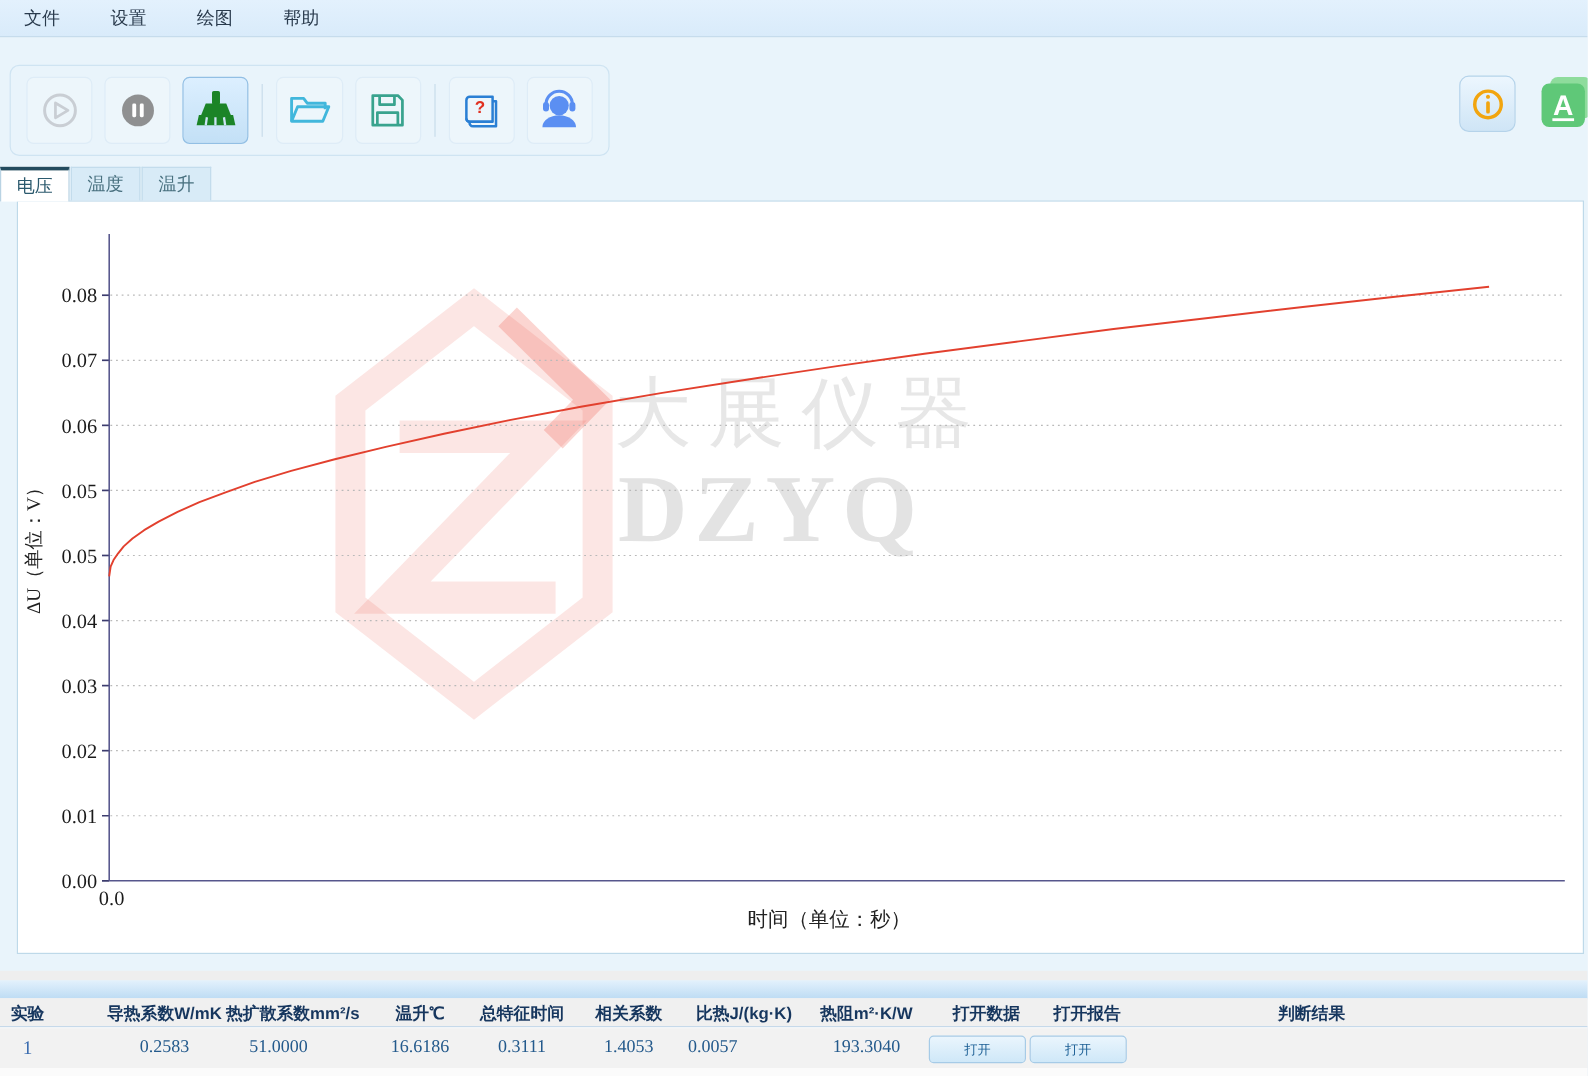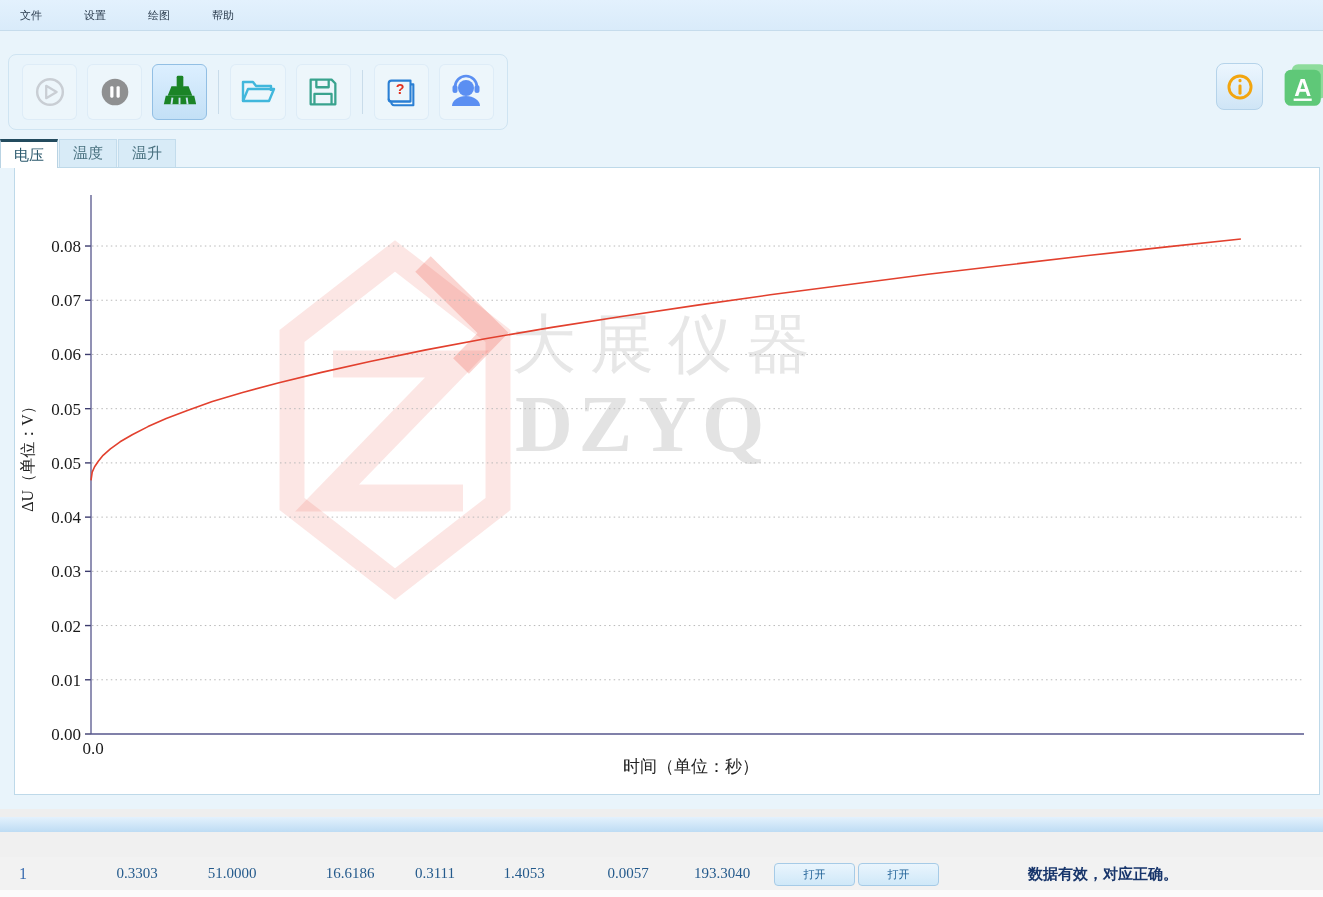--- a/index.html
+++ b/index.html
@@ -3,21 +3,21 @@
 <meta charset="utf-8">
 <style>
   * { margin:0; padding:0; box-sizing:border-box; }
   html,body { width:1323px; height:897px; overflow:hidden;
     font-family:"Liberation Sans",sans-serif; background:#e9f4fb; position:relative; }
 
   
   .menu-bar { position:absolute; top:0; left:0; width:1323px; height:31px;
     background:linear-gradient(#e3f1fd,#d9ebfa); border-bottom:1px solid #c6dcec;
     display:flex; align-items:center; padding-left:8px; }
-  .menu-item { font-size:11px; color:#2a3b4d; padding:0 12px; margin-right:18px; cursor:default; }
+  .menu-item { font-size:15px; color:#2a3b4d; padding:0 12px; margin-right:18px; cursor:default; }
 
   
   .toolbar-panel { position:absolute; top:54px; left:8px; width:500px; height:76px;
     border:1px solid #cfe4f2; border-radius:8px; display:flex; align-items:center; padding:0 8px; }
   .tool-btn { width:56px; height:56px; border-radius:6px; margin:0 5px;
     display:flex; align-items:center; justify-content:center;
     border:1px solid rgba(210,228,242,.55); background:rgba(255,255,255,.18); }
   .tool-btn.highlight { background:linear-gradient(#dcefff,#c3e0f6); border:1px solid #92bfe4; }
   .tool-sep { width:1px; height:44px; background:#c9dcea; margin:0 6px; }
   .right-btn { position:absolute; width:47px; height:47px; border-radius:8px;
@@ -206,27 +206,39 @@
       <text x="676" y="604" text-anchor="middle" font-size="17" fill="#222222">时间（单位：秒）</text>
       <text x="18" y="287" text-anchor="middle" font-size="16" fill="#222222" transform="rotate(-90 18 287)">ΔU（单位：V）</text>
       <polyline points="76.0,312.3 77.2,304.1 79.6,298.7 83.3,293.3 88.1,287.3 95.4,280.8 105.1,273.8 117.2,266.7 133.0,258.6 151.2,250.4 173.0,242.3 197.3,233.6 227.6,224.4 264.0,214.7 306.5,204.4 355.0,193.5 409.6,182.1 470.2,170.7 536.9,159.4 609.7,148.0 682.5,137.1 755.3,126.8 834.1,116.5 913.0,106.2 991.8,97.0 1070.7,87.8 1149.5,79.1 1225.9,71.0" fill="none" stroke="#e2402e" stroke-width="1.6" stroke-linejoin="round"></polyline>
     </svg>
 </div>
 
 <div class="band-gray"></div>
 <div class="strip-gradient"></div>
 
 <div class="table-area">
+  <div class="thead">
+      <span class="th" style="left: 23px;">实验</span>
+      <span class="th" style="left: 137px;">导热系数W/mK</span>
+      <span class="th" style="left: 244px;">热扩散系数mm²/s</span>
+      <span class="th" style="left: 350px;">温升℃</span>
+      <span class="th" style="left: 435px;">总特征时间</span>
+      <span class="th" style="left: 524px;">相关系数</span>
+      <span class="th" style="left: 620px;">比热J/(kg·K)</span>
+      <span class="th" style="left: 722px;">热阻m²·K/W</span>
+      <span class="th" style="left: 822px;">打开数据</span>
+      <span class="th" style="left: 906px;">打开报告</span>
+      <span class="th" style="left: 1093px;">判断结果</span>
+    </div>
   <div class="trow">
       <span class="td exp-id" style="left: 23px;">1</span>
-      <span class="td" style="left: 137px;">0.3303</span>
+      <span class="td" style="left: 137px;">0.2583</span>
       <span class="td" style="left: 232px;">51.0000</span>
       <span class="td" style="left: 350px;">16.6186</span>
       <span class="td" style="left: 435px;">0.3111</span>
       <span class="td" style="left: 524px;">1.4053</span>
-      <span class="td" style="left: 628px;">0.0057</span>
+      <span class="td" style="left: 594px;">0.0057</span>
       <span class="td" style="left: 722px;">193.3040</span>
       <button class="open-btn" style="left: 774px;">打开</button>
       <button class="open-btn" style="left: 858px;">打开</button>
-      <span class="result-text">数据有效，对应正确。</span>
     </div>
   <div class="table-foot"></div>
 </div>
 
 </body></html>

